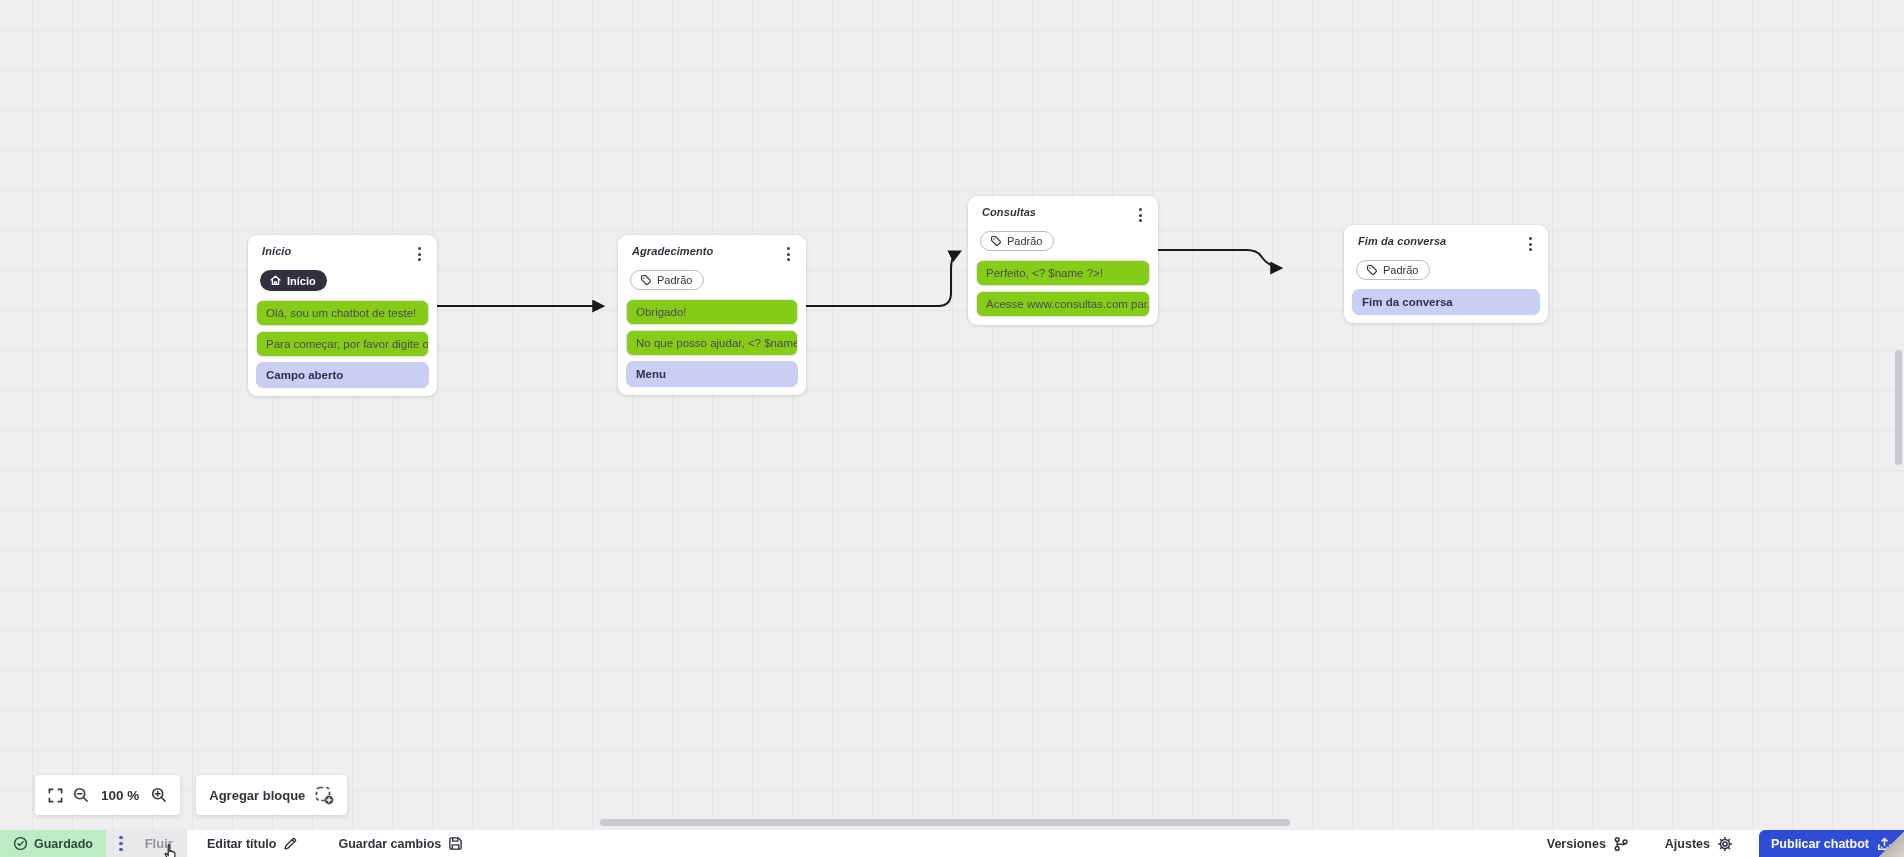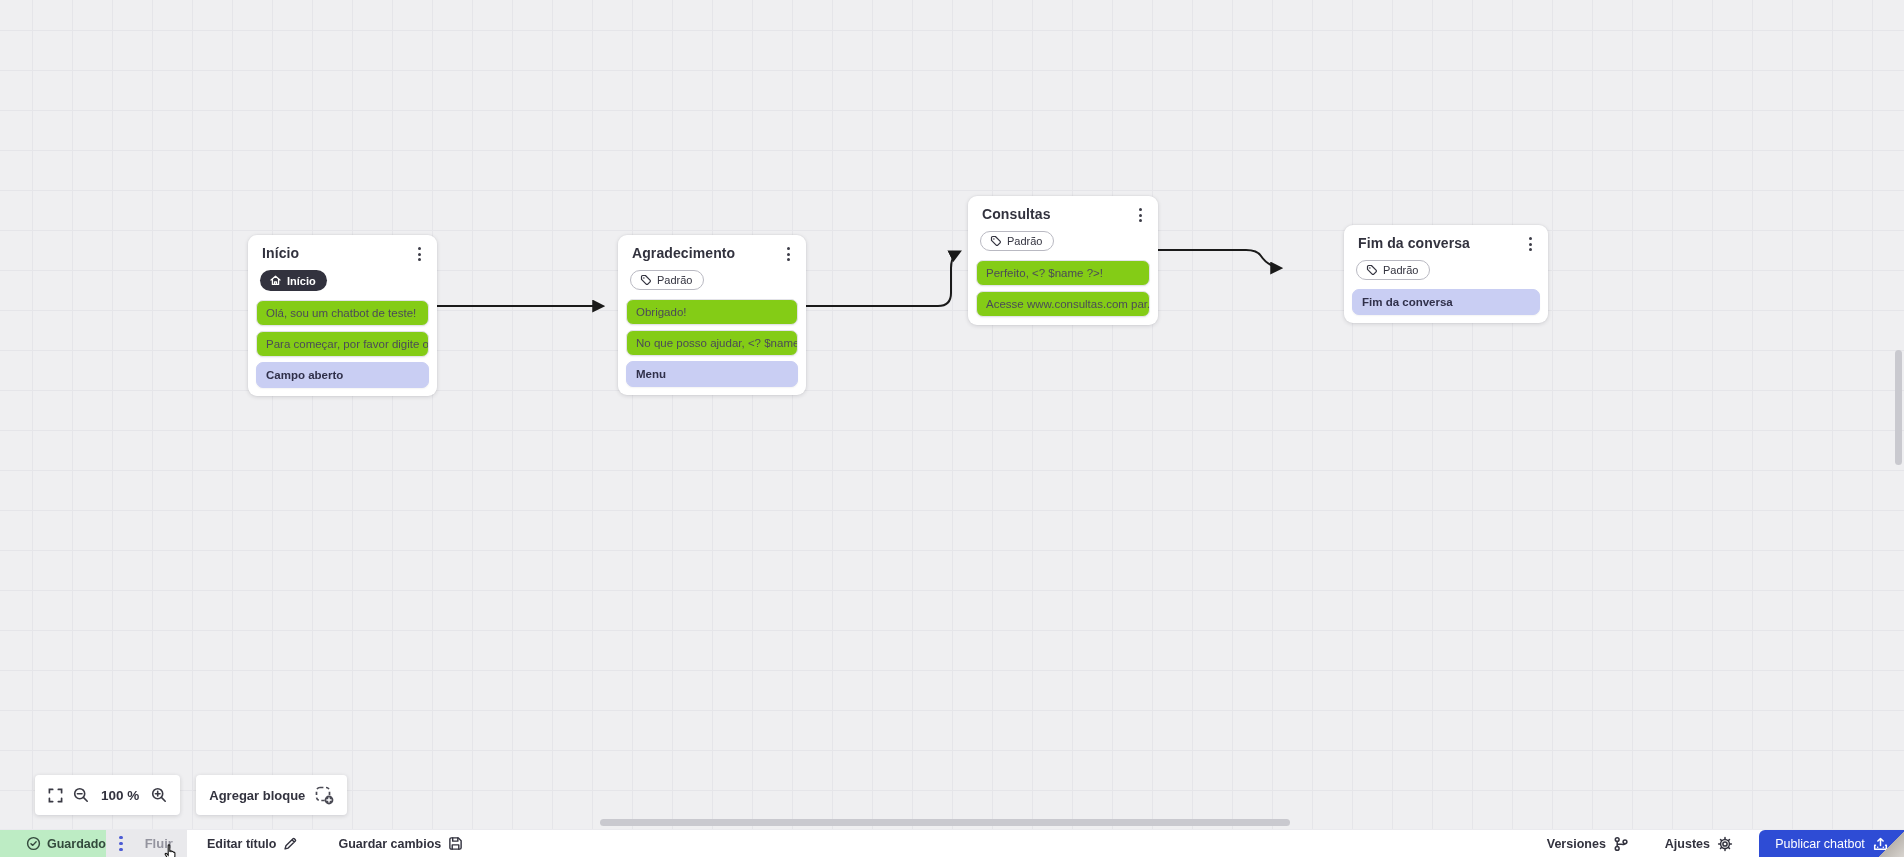--- a/index.html
+++ b/index.html
@@ -24,21 +24,21 @@
 
   
   .node {
     position:absolute;
     background:#fff;
     border-radius:9px;
     box-shadow:0 1px 4px rgba(30,30,45,.14), 0 0 0 1px rgba(0,0,0,.02);
     padding:10px 8px 8px 8px;
   }
   .node-head { display:flex; align-items:flex-start; justify-content:space-between; padding:0 4px 0 6px; }
-  .node-title { font-size:14px; font-weight:700; color:#32323e; letter-spacing:.1px; }
+  .node-title { font-size:11px; font-weight:700; color:#32323e; letter-spacing:.1px;font-style:italic; }
   .kebab { display:flex; flex-direction:column; gap:2.5px; padding:2px 4px; cursor:pointer; }
   .kebab i { width:3px; height:3px; border-radius:50%; background:#3c3c47; display:block; }
   .node-badges { padding:7px 4px 9px 4px; }
   .badge-dark {
     display:inline-flex; align-items:center; gap:5px;
     background:#32323e; color:#fff;
     font-size:11px; font-weight:700;
     border-radius:999px; padding:4px 11px 4px 9px;
   }
   .badge-outline {
@@ -84,21 +84,21 @@
 
   
   .footer {
     position:absolute; left:0; right:0; bottom:0; height:28px;
     background:#fff; border-top:1px solid #eaeaee;
     display:flex; align-items:stretch;
     font-size:12.5px; z-index:5;
   }
   .saved-chip {
     width:106px; background:#bdecc4; color:#33493c;
-    display:flex; align-items:center; justify-content:flex-end; gap:6px;
+    display:flex; align-items:center; justify-content:center; gap:6px;
     font-weight:700;
   }
   .flow-tab {
     width:81px; background:#e9e9ec;
     display:flex; align-items:center; gap:13px; padding:0 9px;
   }
   .flow-tab .kebab i { background:#4c5bd4; width:3.5px; height:3.5px; }
   .flow-tab-label { color:#94949f; font-size:13px; font-weight:600; flex:1; text-align:center; }
   .footer-btn {
     display:flex; align-items:center; gap:7px;
@@ -106,21 +106,21 @@
     padding:0 6px;
   }
   .footer-btn.edit-title { margin-left:14px; }
   .footer-btn.save-changes { margin-left:28px; }
   .footer-spacer { flex:1; }
   .footer-btn.versions { margin-right:24px; }
   .footer-btn.settings { margin-right:20px; }
   .publish-btn {
     width:145px; background:#2e4cd5; color:#fff;
     display:flex; align-items:center; justify-content:center; gap:8px;
-    font-size:12.5px; font-weight:400;
+    font-size:12.5px; font-weight:700;
     border:none; cursor:pointer;
     border-radius:6px 0 0 0;
   }
   .corner-fold {
     position:absolute; right:0; bottom:0; width:30px; height:26px; z-index:6;
     background:linear-gradient(315deg, #d8d4cf 0%, #b9b4ae 45%, transparent 46%);
     pointer-events:none;
   }
   .cursor { position:absolute; left:163px; top:844px; z-index:9; pointer-events:none; }
   .ico { flex:none; display:block; }

